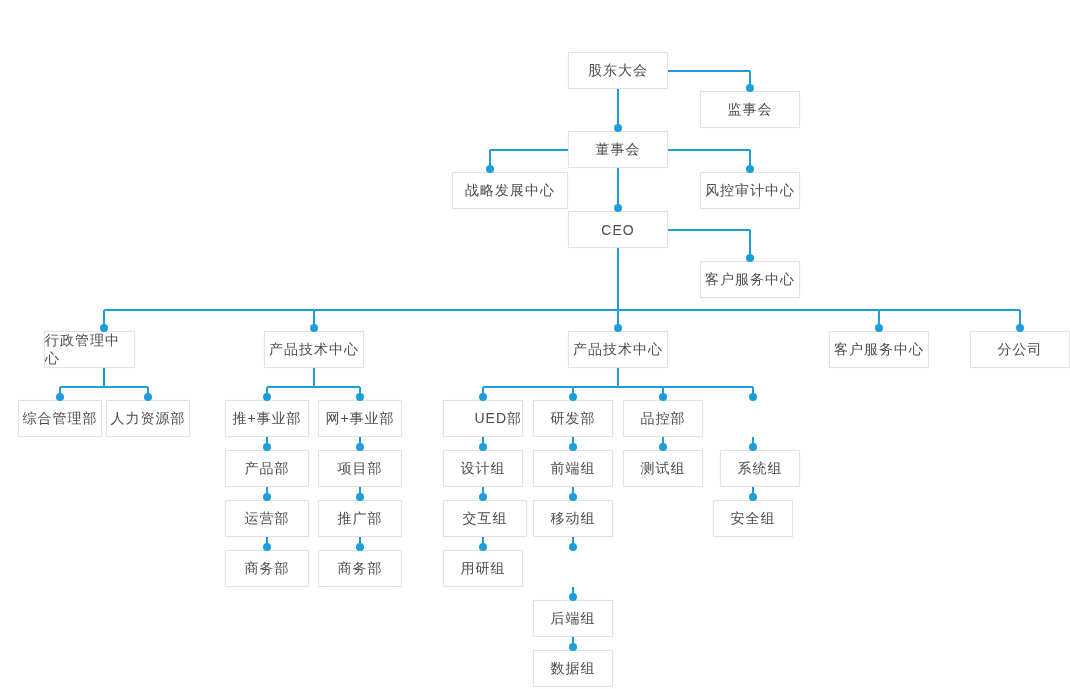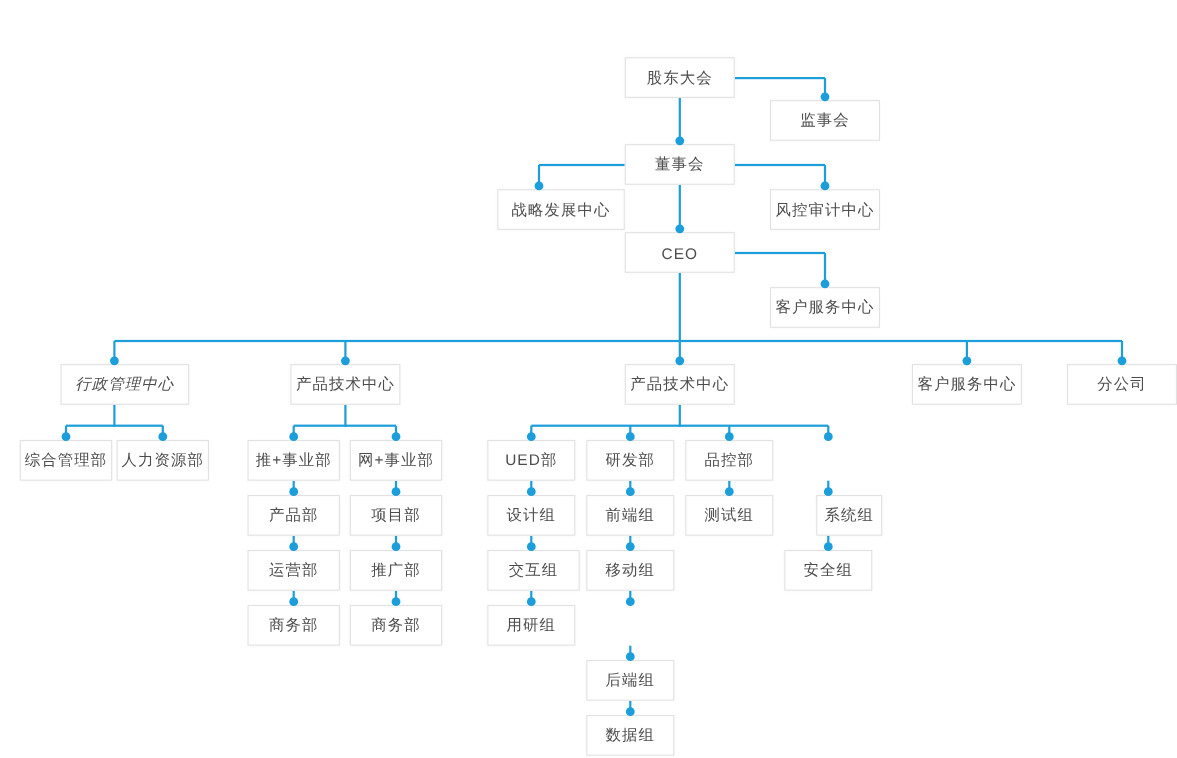--- a/index.html
+++ b/index.html
@@ -136,21 +136,21 @@
     </div>
     <div class="node" style="left: 700px; top: 172px; width: 100px; height: 37px;">
       <span>风控审计中心</span>
     </div>
     <div class="node" style="left: 568px; top: 211px; width: 100px; height: 37px;">
       <span>CEO</span>
     </div>
     <div class="node" style="left: 700px; top: 261px; width: 100px; height: 37px;">
       <span>客户服务中心</span>
     </div>
-    <div class="node" style="left: 55px; top: 331px; width: 117px; height: 37px; font-style: italic;">
+    <div class="node" style="left: 44px; top: 331px; width: 91px; height: 37px;">
       <span>行政管理中心</span>
     </div>
     <div class="node" style="left: 264px; top: 331px; width: 100px; height: 37px;">
       <span>产品技术中心</span>
     </div>
     <div class="node" style="left: 568px; top: 331px; width: 100px; height: 37px;">
       <span>产品技术中心</span>
     </div>
     <div class="node" style="left: 829px; top: 331px; width: 100px; height: 37px;">
       <span>客户服务中心</span>
@@ -181,39 +181,39 @@
     </div>
     <div class="node" style="left: 318px; top: 500px; width: 84px; height: 37px;">
       <span>推广部</span>
     </div>
     <div class="node" style="left: 225px; top: 550px; width: 84px; height: 37px;">
       <span>商务部</span>
     </div>
     <div class="node" style="left: 318px; top: 550px; width: 84px; height: 37px;">
       <span>商务部</span>
     </div>
-    <div class="node" style="left: 443px; top: 400px; width: 80px; height: 37px;">
+    <div class="node" style="left: 443px; top: 400px; width: 80px; height: 37px; justify-content: flex-end;">
       <span>UED部</span>
     </div>
     <div class="node" style="left: 533px; top: 400px; width: 80px; height: 37px;">
       <span>研发部</span>
     </div>
     <div class="node" style="left: 623px; top: 400px; width: 80px; height: 37px;">
       <span>品控部</span>
     </div>
     <div class="node" style="left: 443px; top: 450px; width: 80px; height: 37px;">
       <span>设计组</span>
     </div>
     <div class="node" style="left: 533px; top: 450px; width: 80px; height: 37px;">
       <span>前端组</span>
     </div>
     <div class="node" style="left: 623px; top: 450px; width: 80px; height: 37px;">
       <span>测试组</span>
     </div>
-    <div class="node" style="left: 742px; top: 450px; width: 60px; height: 37px;">
+    <div class="node" style="left: 720px; top: 450px; width: 80px; height: 37px;">
       <span>系统组</span>
     </div>
     <div class="node" style="left: 443px; top: 500px; width: 84px; height: 37px;">
       <span>交互组</span>
     </div>
     <div class="node" style="left: 533px; top: 500px; width: 80px; height: 37px;">
       <span>移动组</span>
     </div>
     <div class="node" style="left: 713px; top: 500px; width: 80px; height: 37px;">
       <span>安全组</span>

